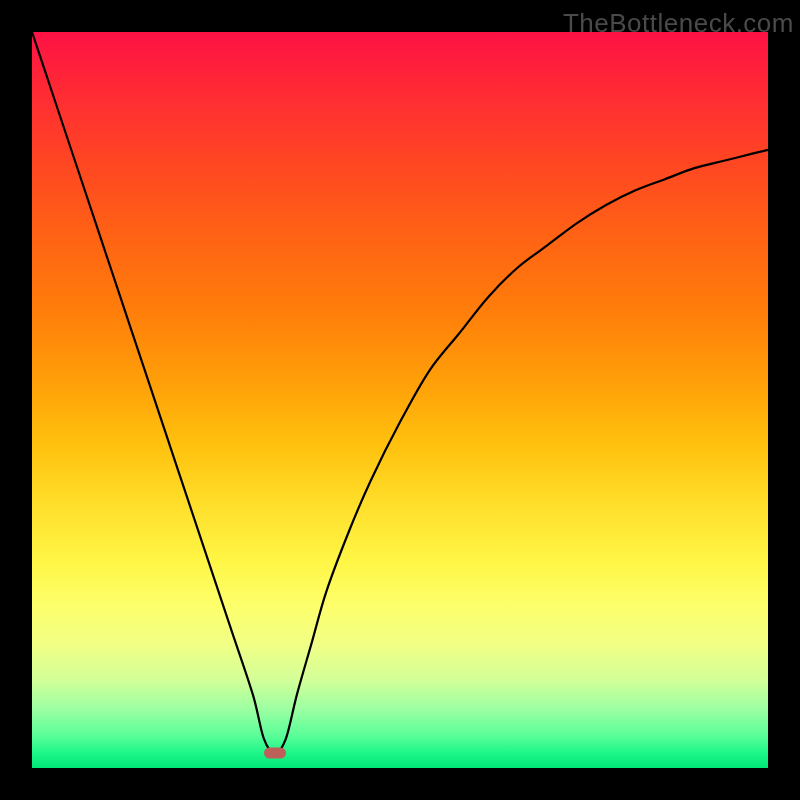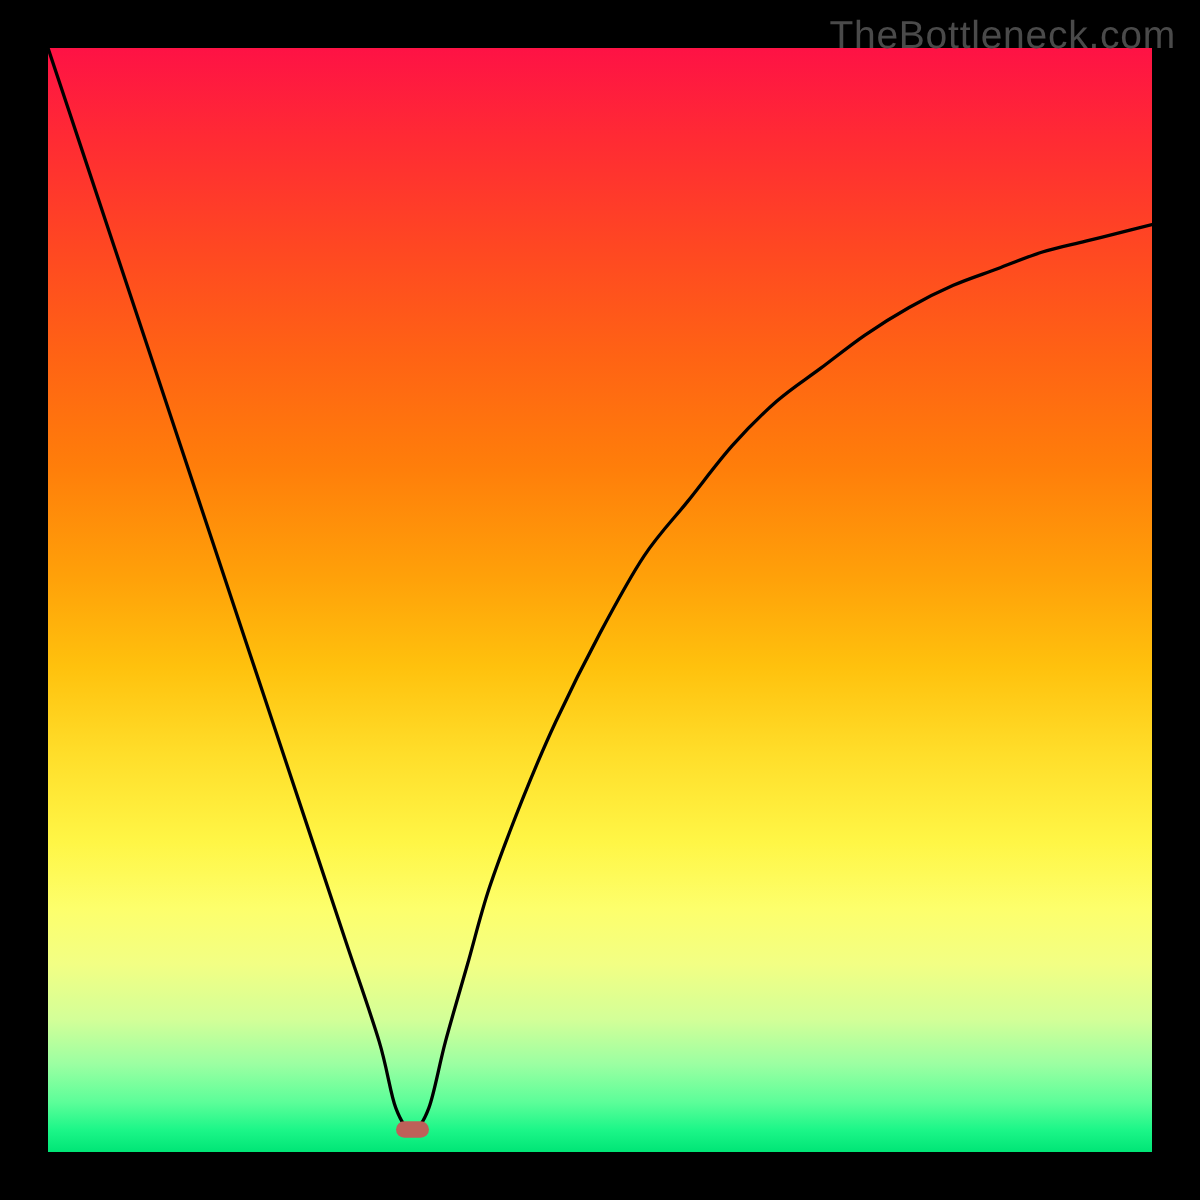--- a/index.html
+++ b/index.html
@@ -6,21 +6,21 @@
   html, body { width: 800px; height: 800px; background: #000; overflow: hidden; }
   .outer {
     width: 800px;
     height: 800px;
     background: #000;
     position: relative;
   }
   .watermark {
     position: absolute;
     top: 8px;
-    right: 16px;
+    right: 6px;
     color: #4a4a4a;
     font-family: Arial, Helvetica, sans-serif;
     font-size: 26px;
     font-weight: 400;
     letter-spacing: 0.5px;
     z-index: 5;
   }
   .plot {
     position: absolute;
     left: 32px;

